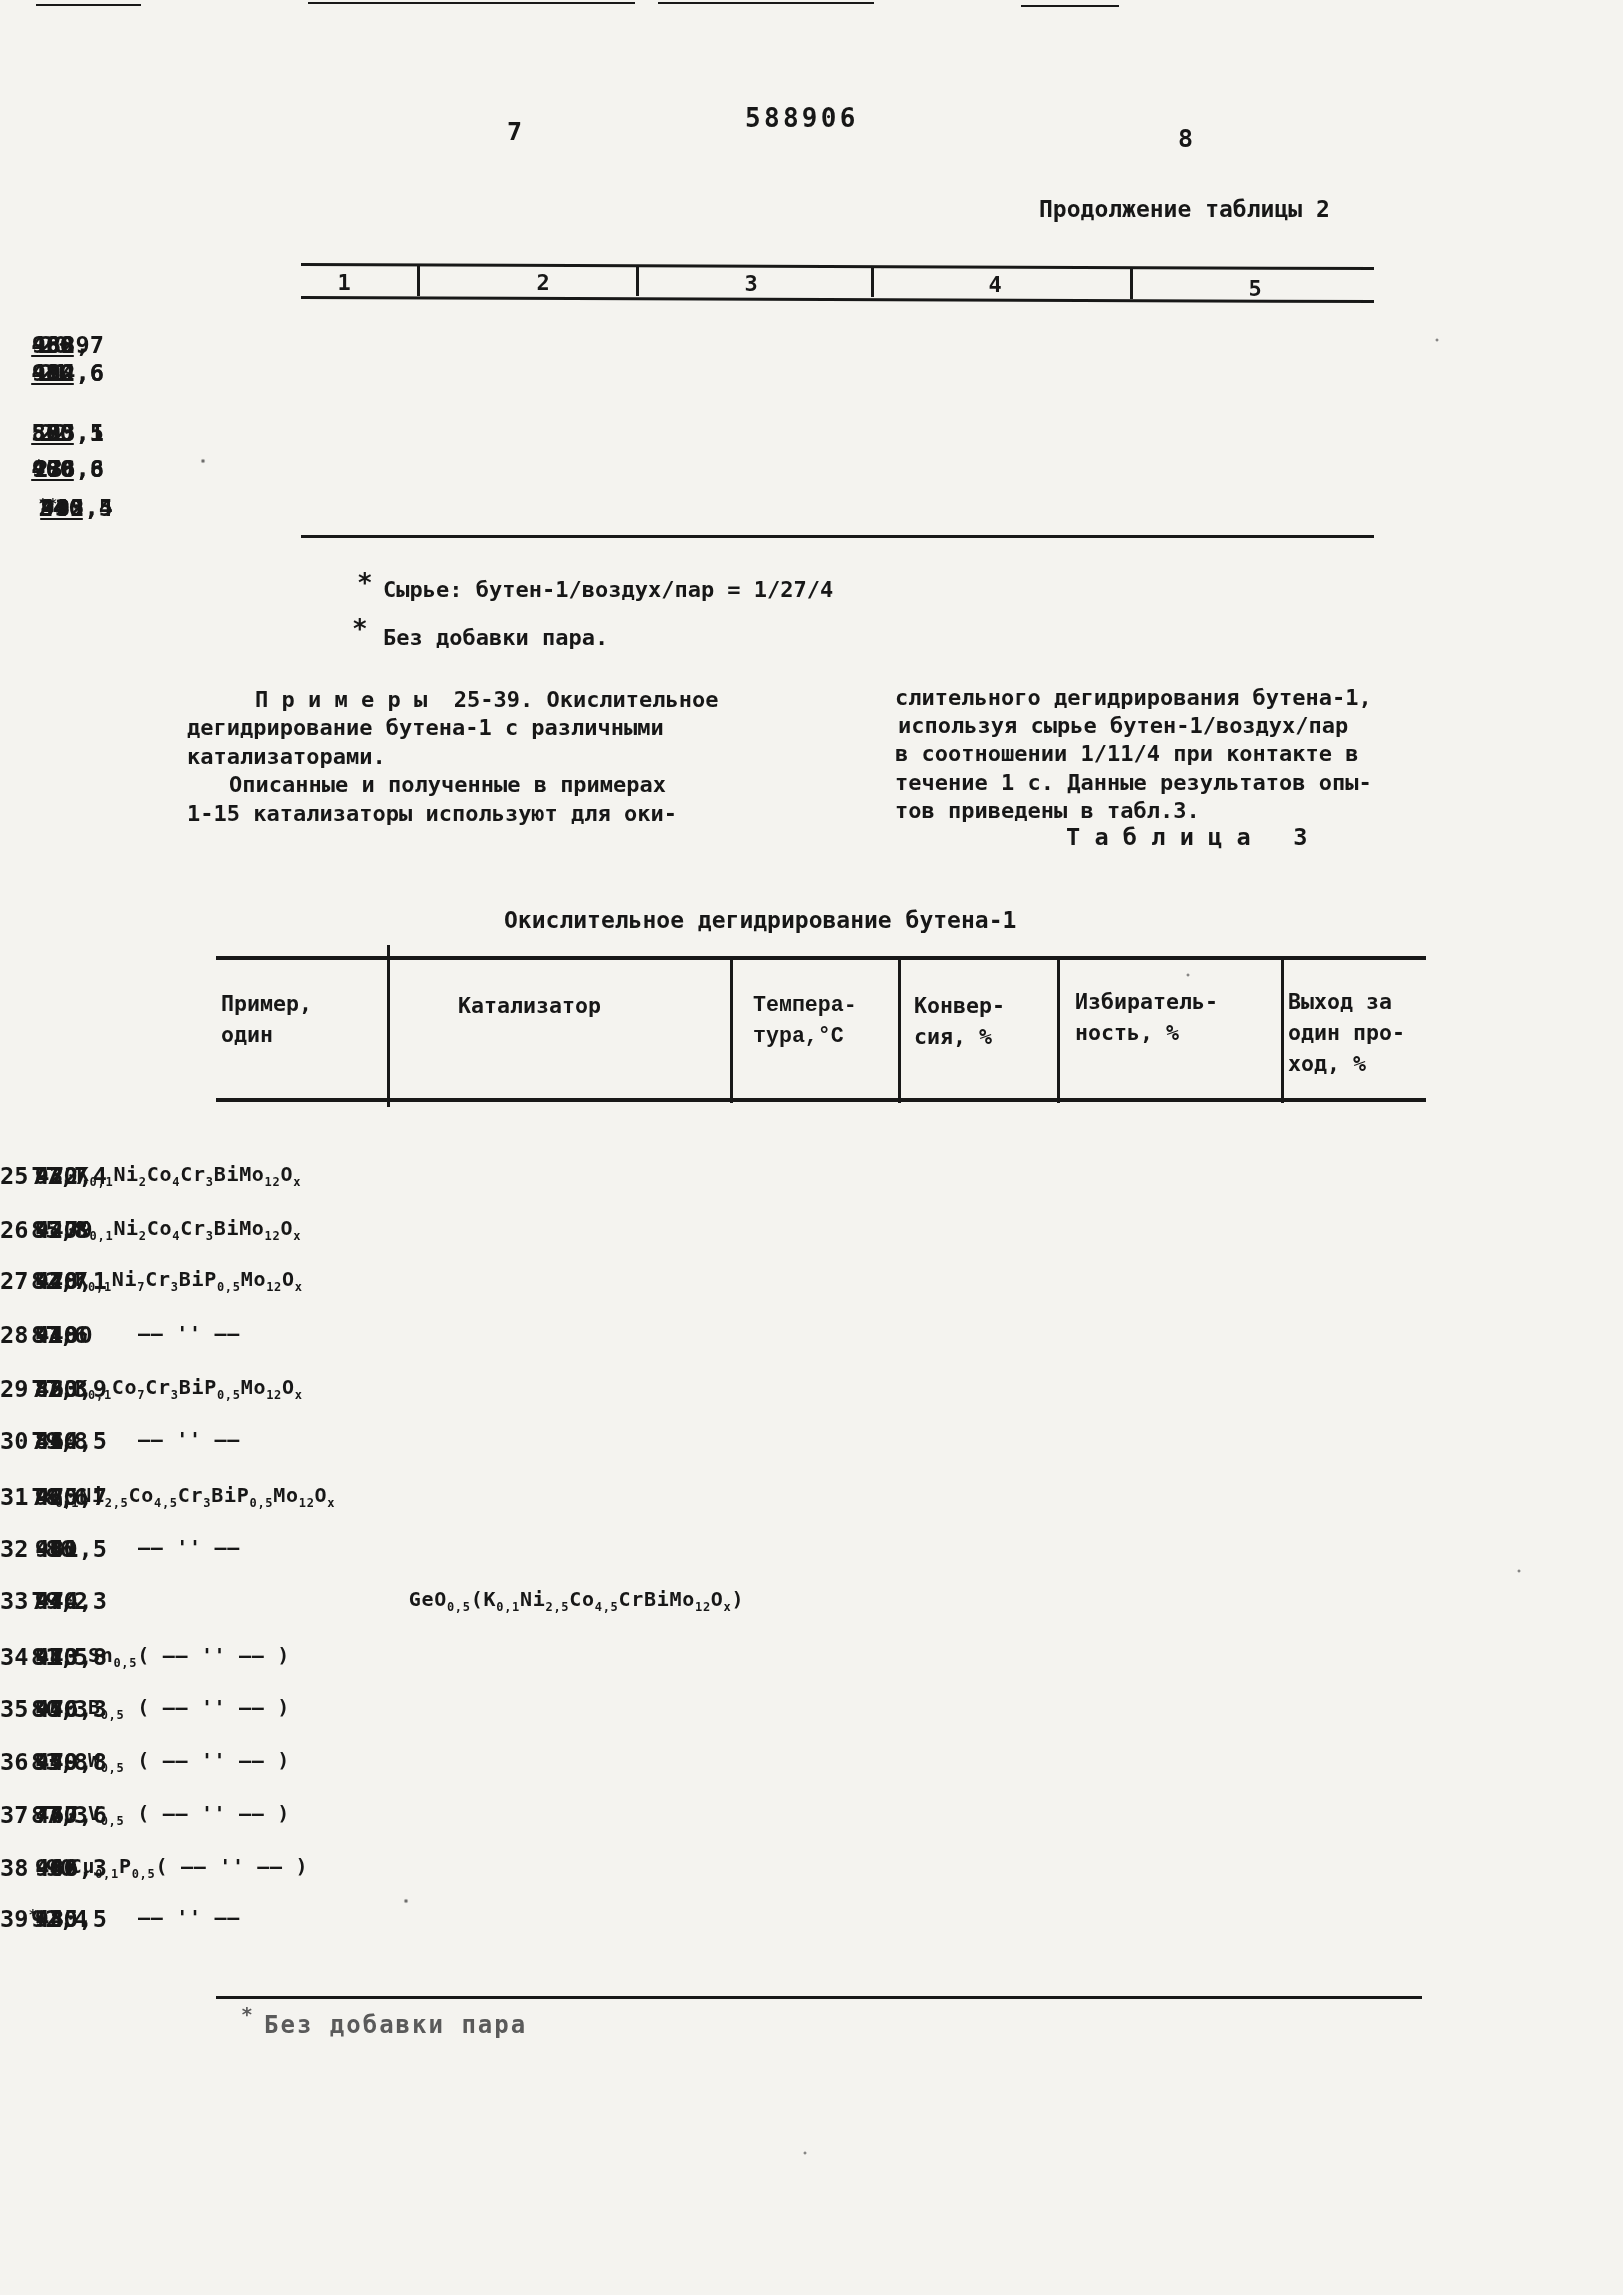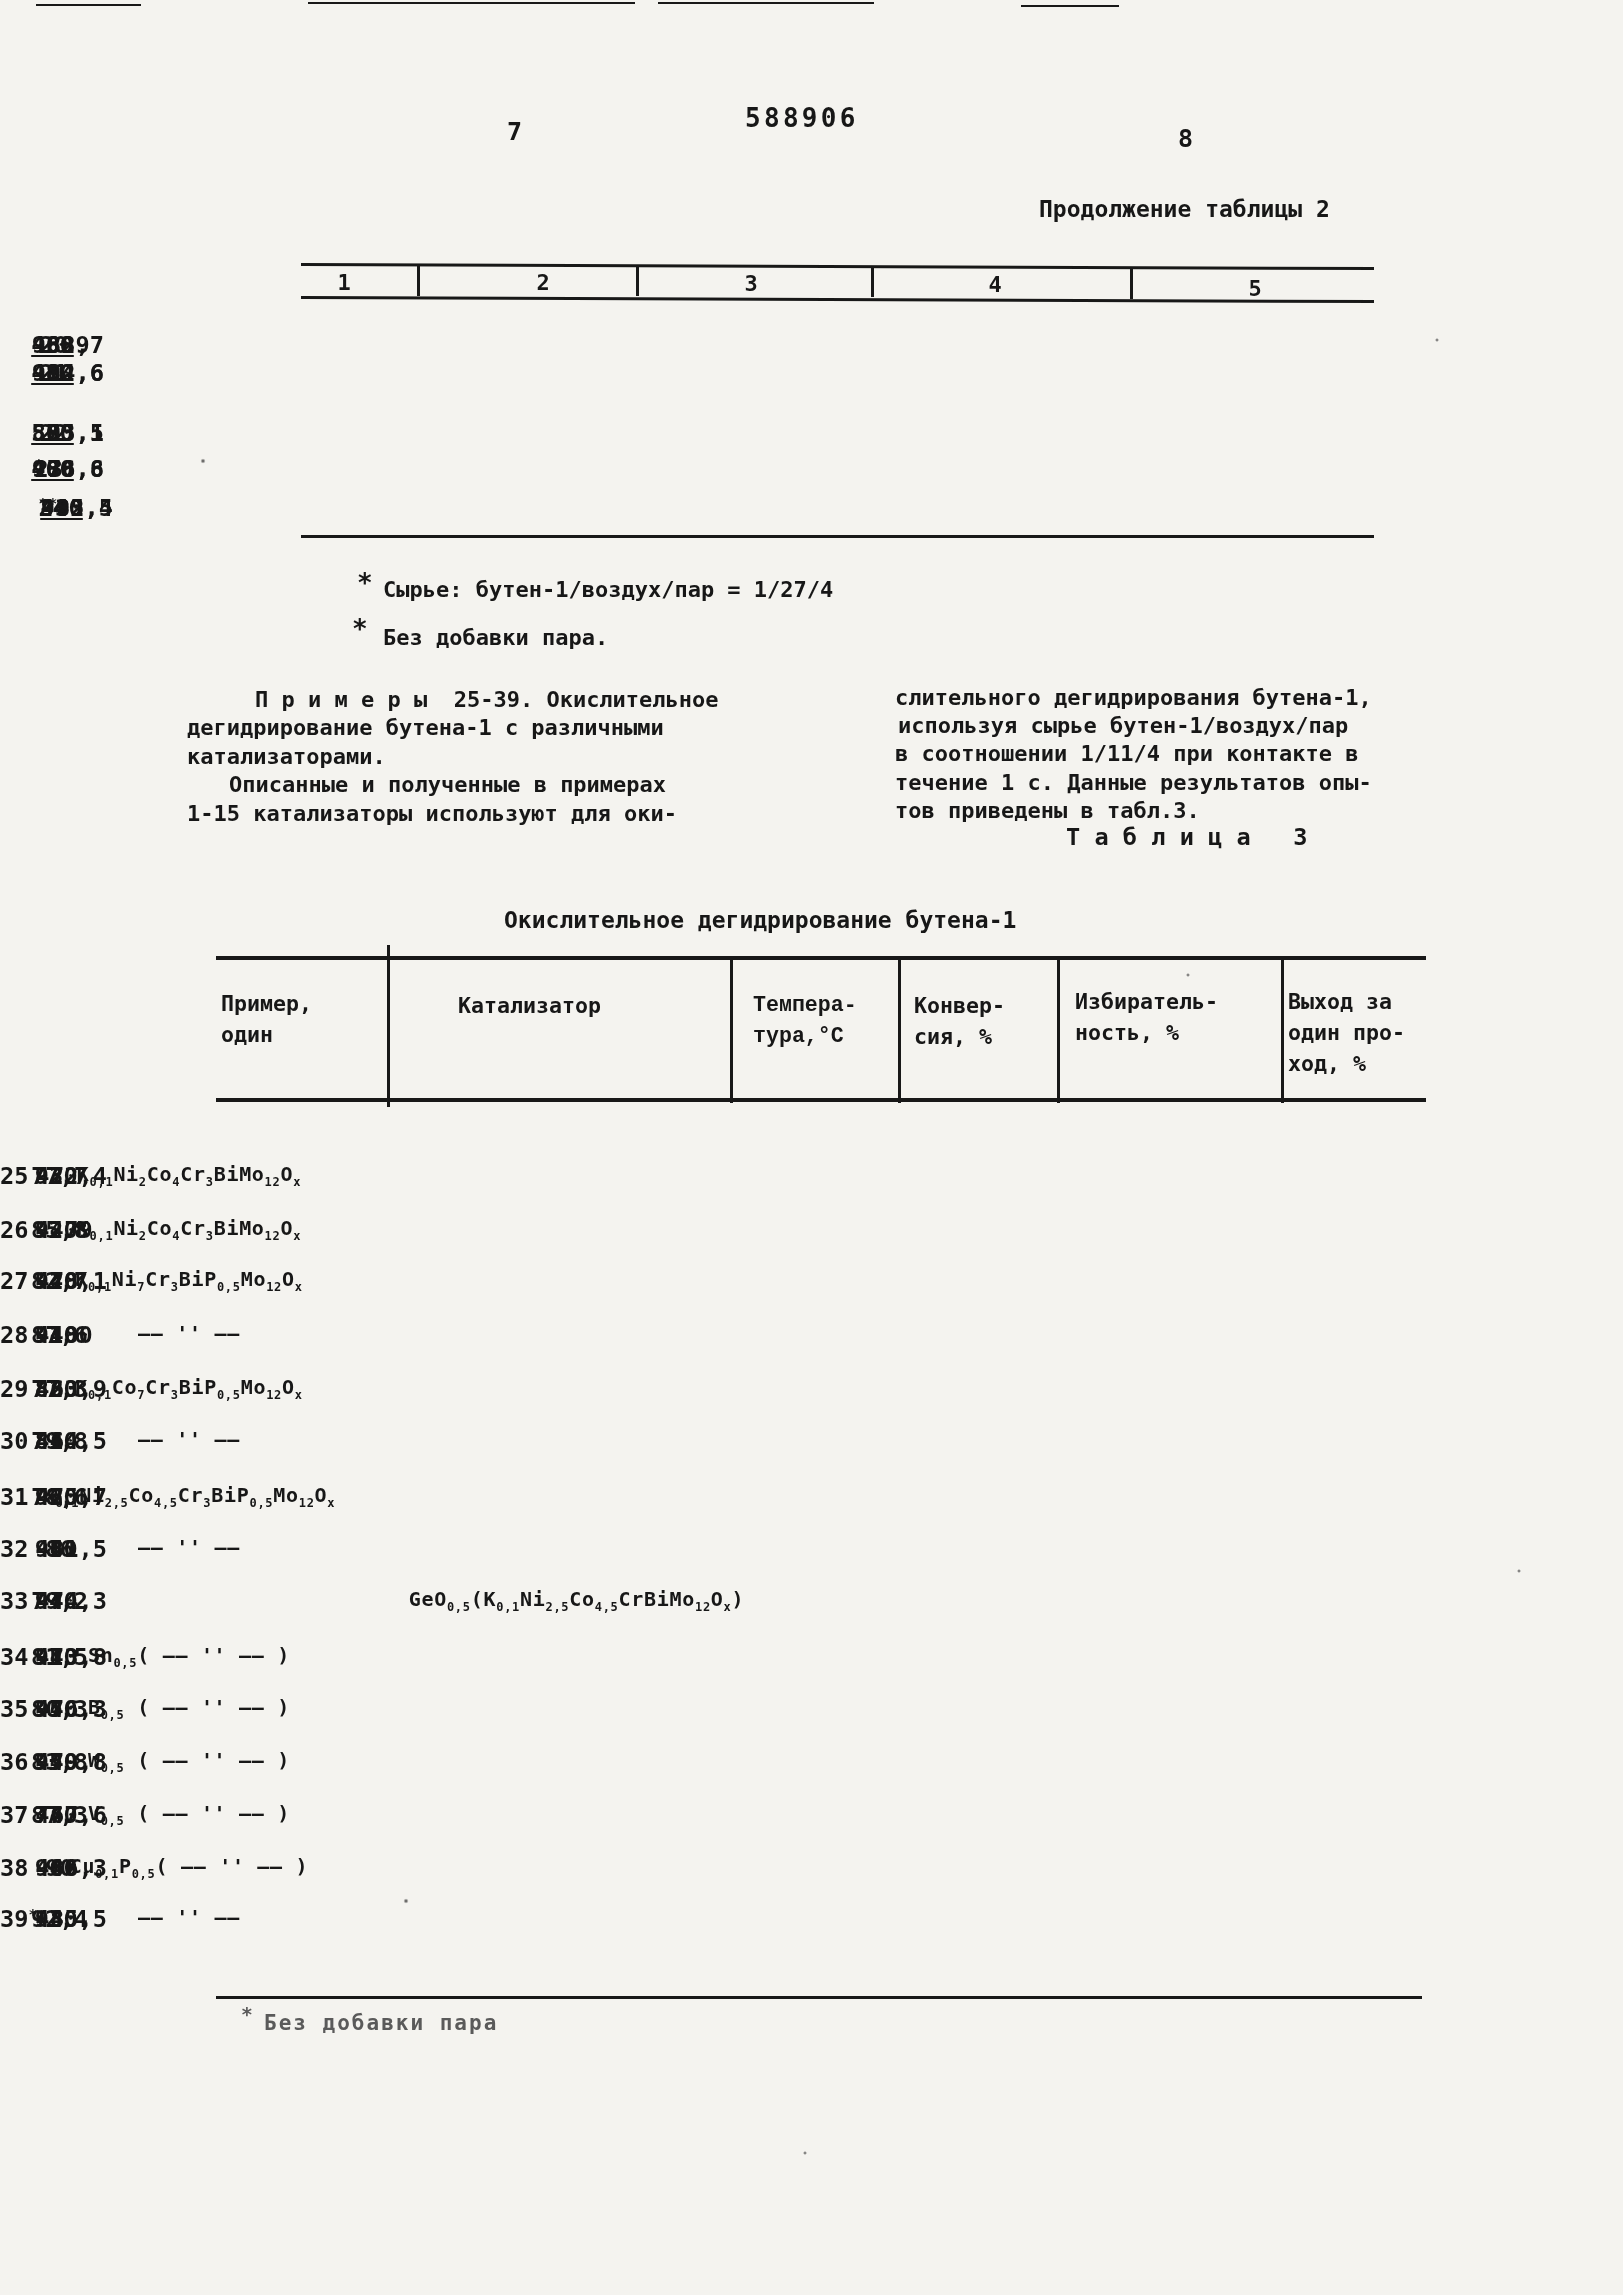--- a/index.html
+++ b/index.html
@@ -13,21 +13,21 @@
       radial-gradient(circle 2px at 406px 1901px,#3a3a3a 0,transparent 2.6px),
       radial-gradient(circle 1.3px at 805px 2153px,#4a4a4a 0,transparent 2px),
       radial-gradient(circle 1.3px at 1519px 1571px,#4a4a4a 0,transparent 2px);
     background-repeat:no-repeat;
     font-family:"DejaVu Sans Mono", monospace;
     font-weight:bold;color:#171717;overflow:hidden;
   }
   .txt{position:absolute;white-space:pre;}
   .hline{position:absolute;background:#181818;}
   .vline{position:absolute;background:#181818;width:2.6px;}
-  .fs30{font-size:19.6px;} .fs32{font-size:21px;} .fs34{font-size:22px;}
+  .fs30{font-size:19.6px;} .fs32{font-size:24px;} .fs34{font-size:22px;}
   .fs35{font-size:23px;} .fs36{font-size:23.6px;} .fs38{font-size:25px;} .fs40{font-size:26px;}
   sup{font-size:0.62em;vertical-align:0.55em;letter-spacing:1.3px;}
   sub{font-size:0.60em;vertical-align:-0.42em;}
   
   .t2row{position:absolute;left:0;top:0;width:1623px;height:33px;font-size:23.6px;}
   .t2row span{position:absolute;white-space:pre;text-align:center;}
   .t2c1{left:505;width:79px;}
   .t2c2{left:752;width:105px;text-align:center;text-decoration:underline;}
   .t2c3{left:1032;width:151px;text-align:center;}
   .t2c4{left:1385;width:92px;text-align:center;}

